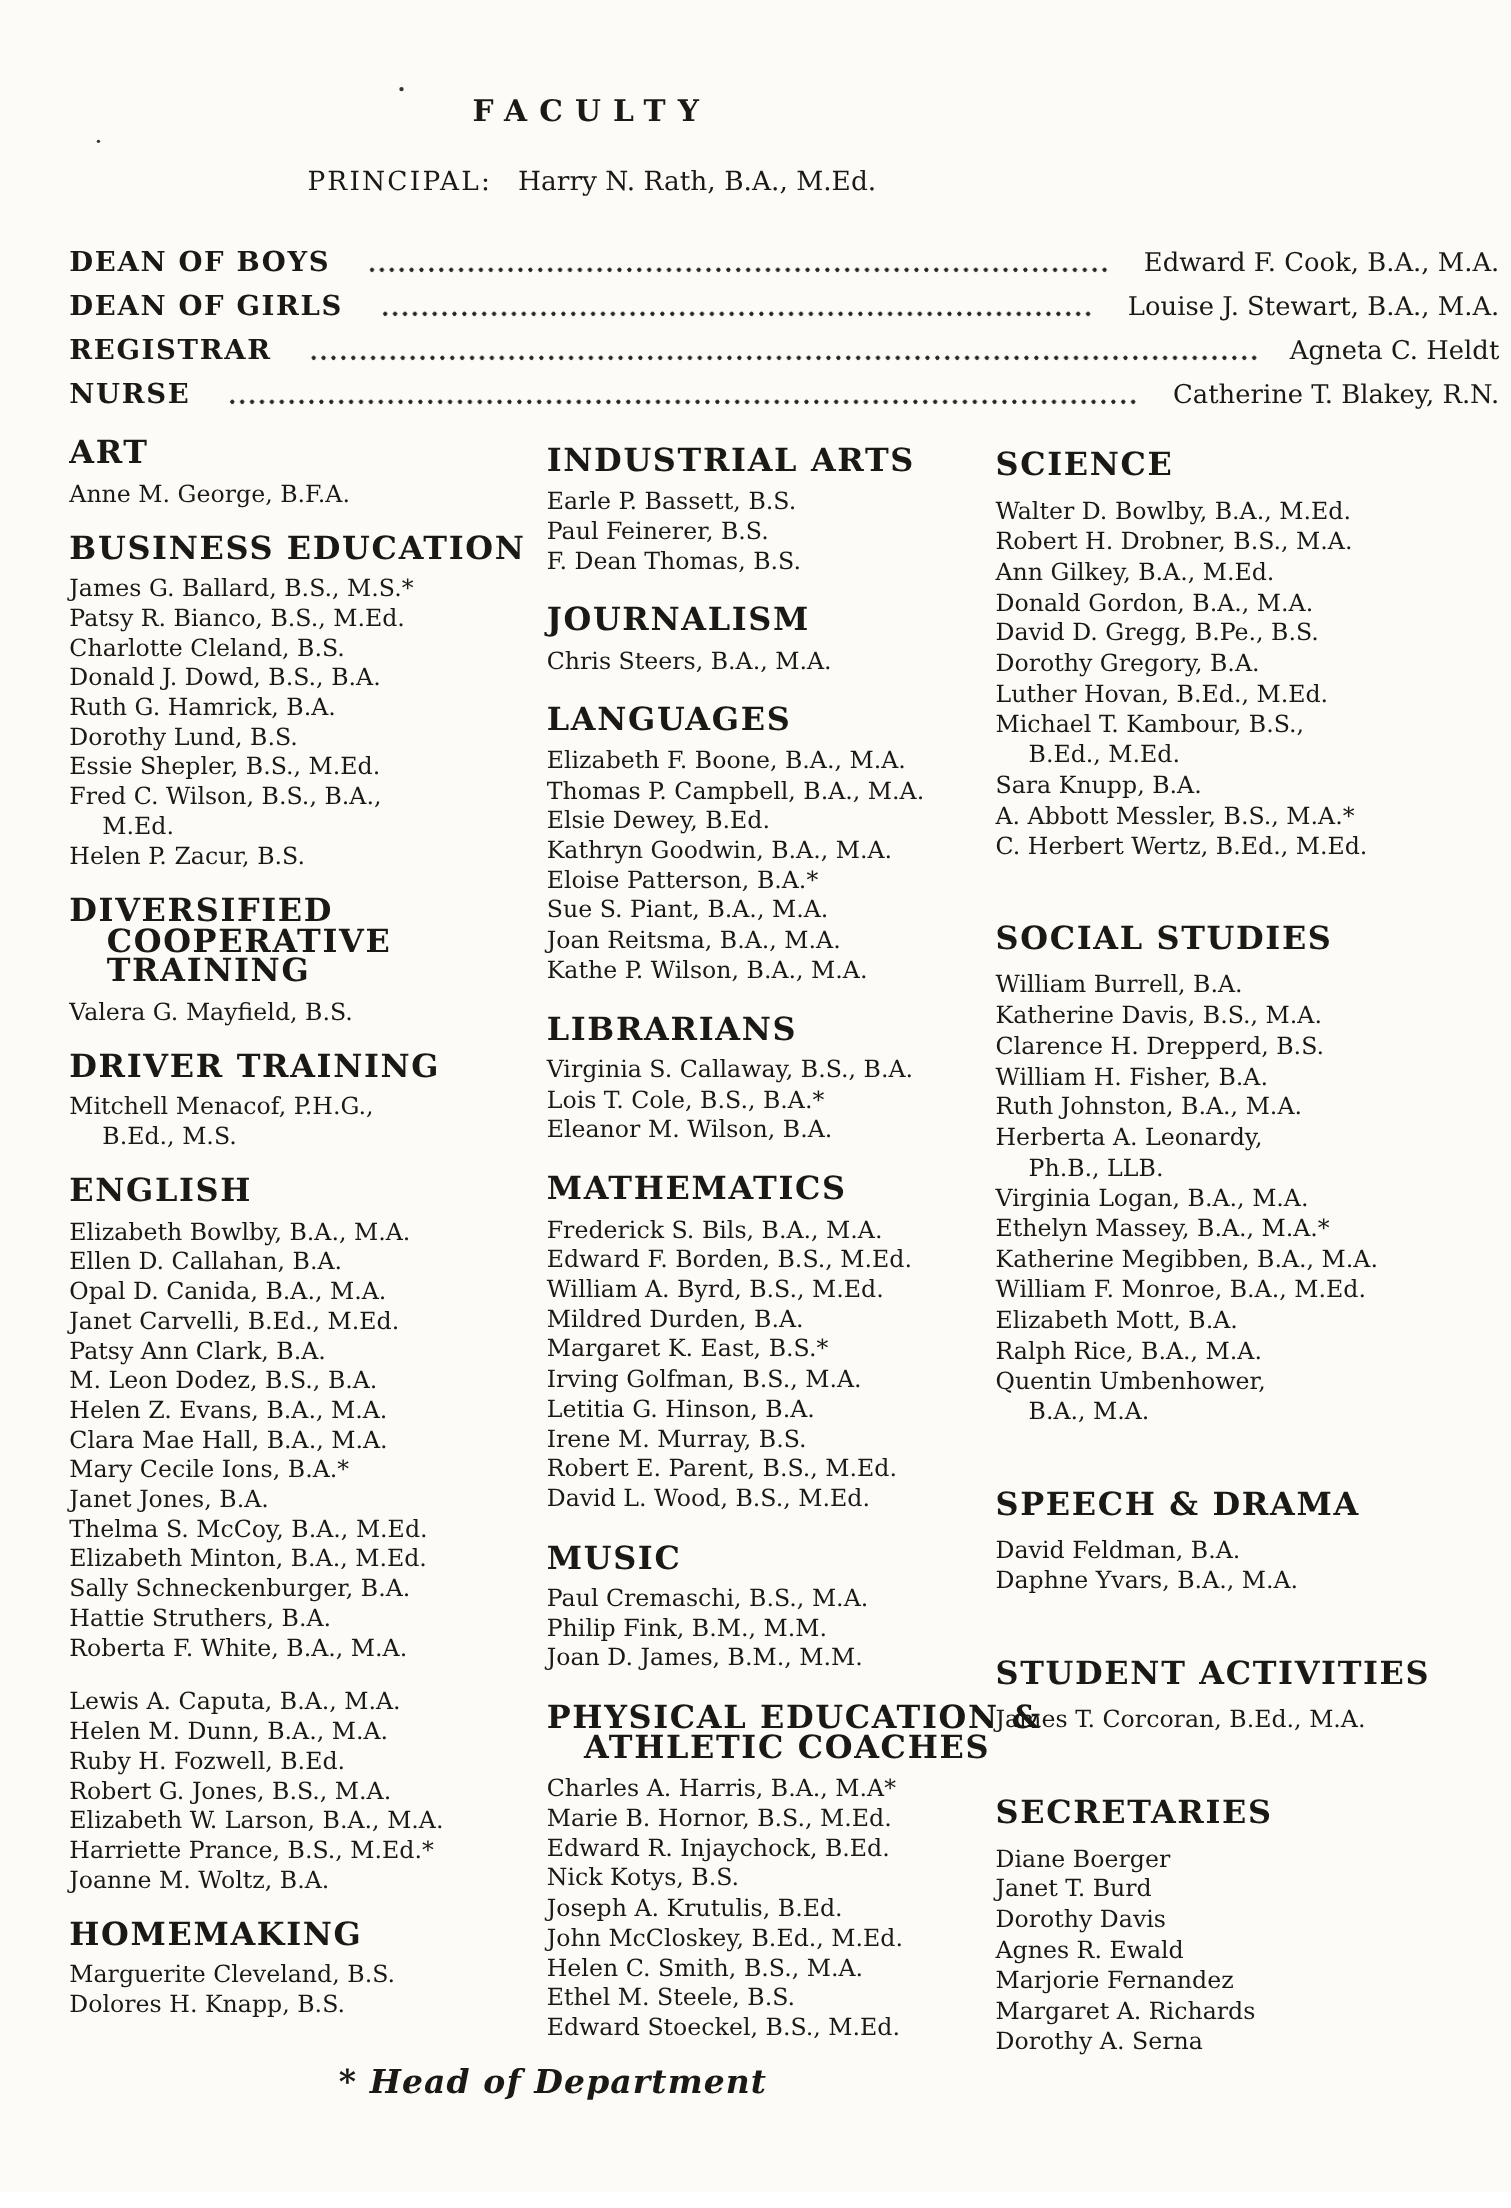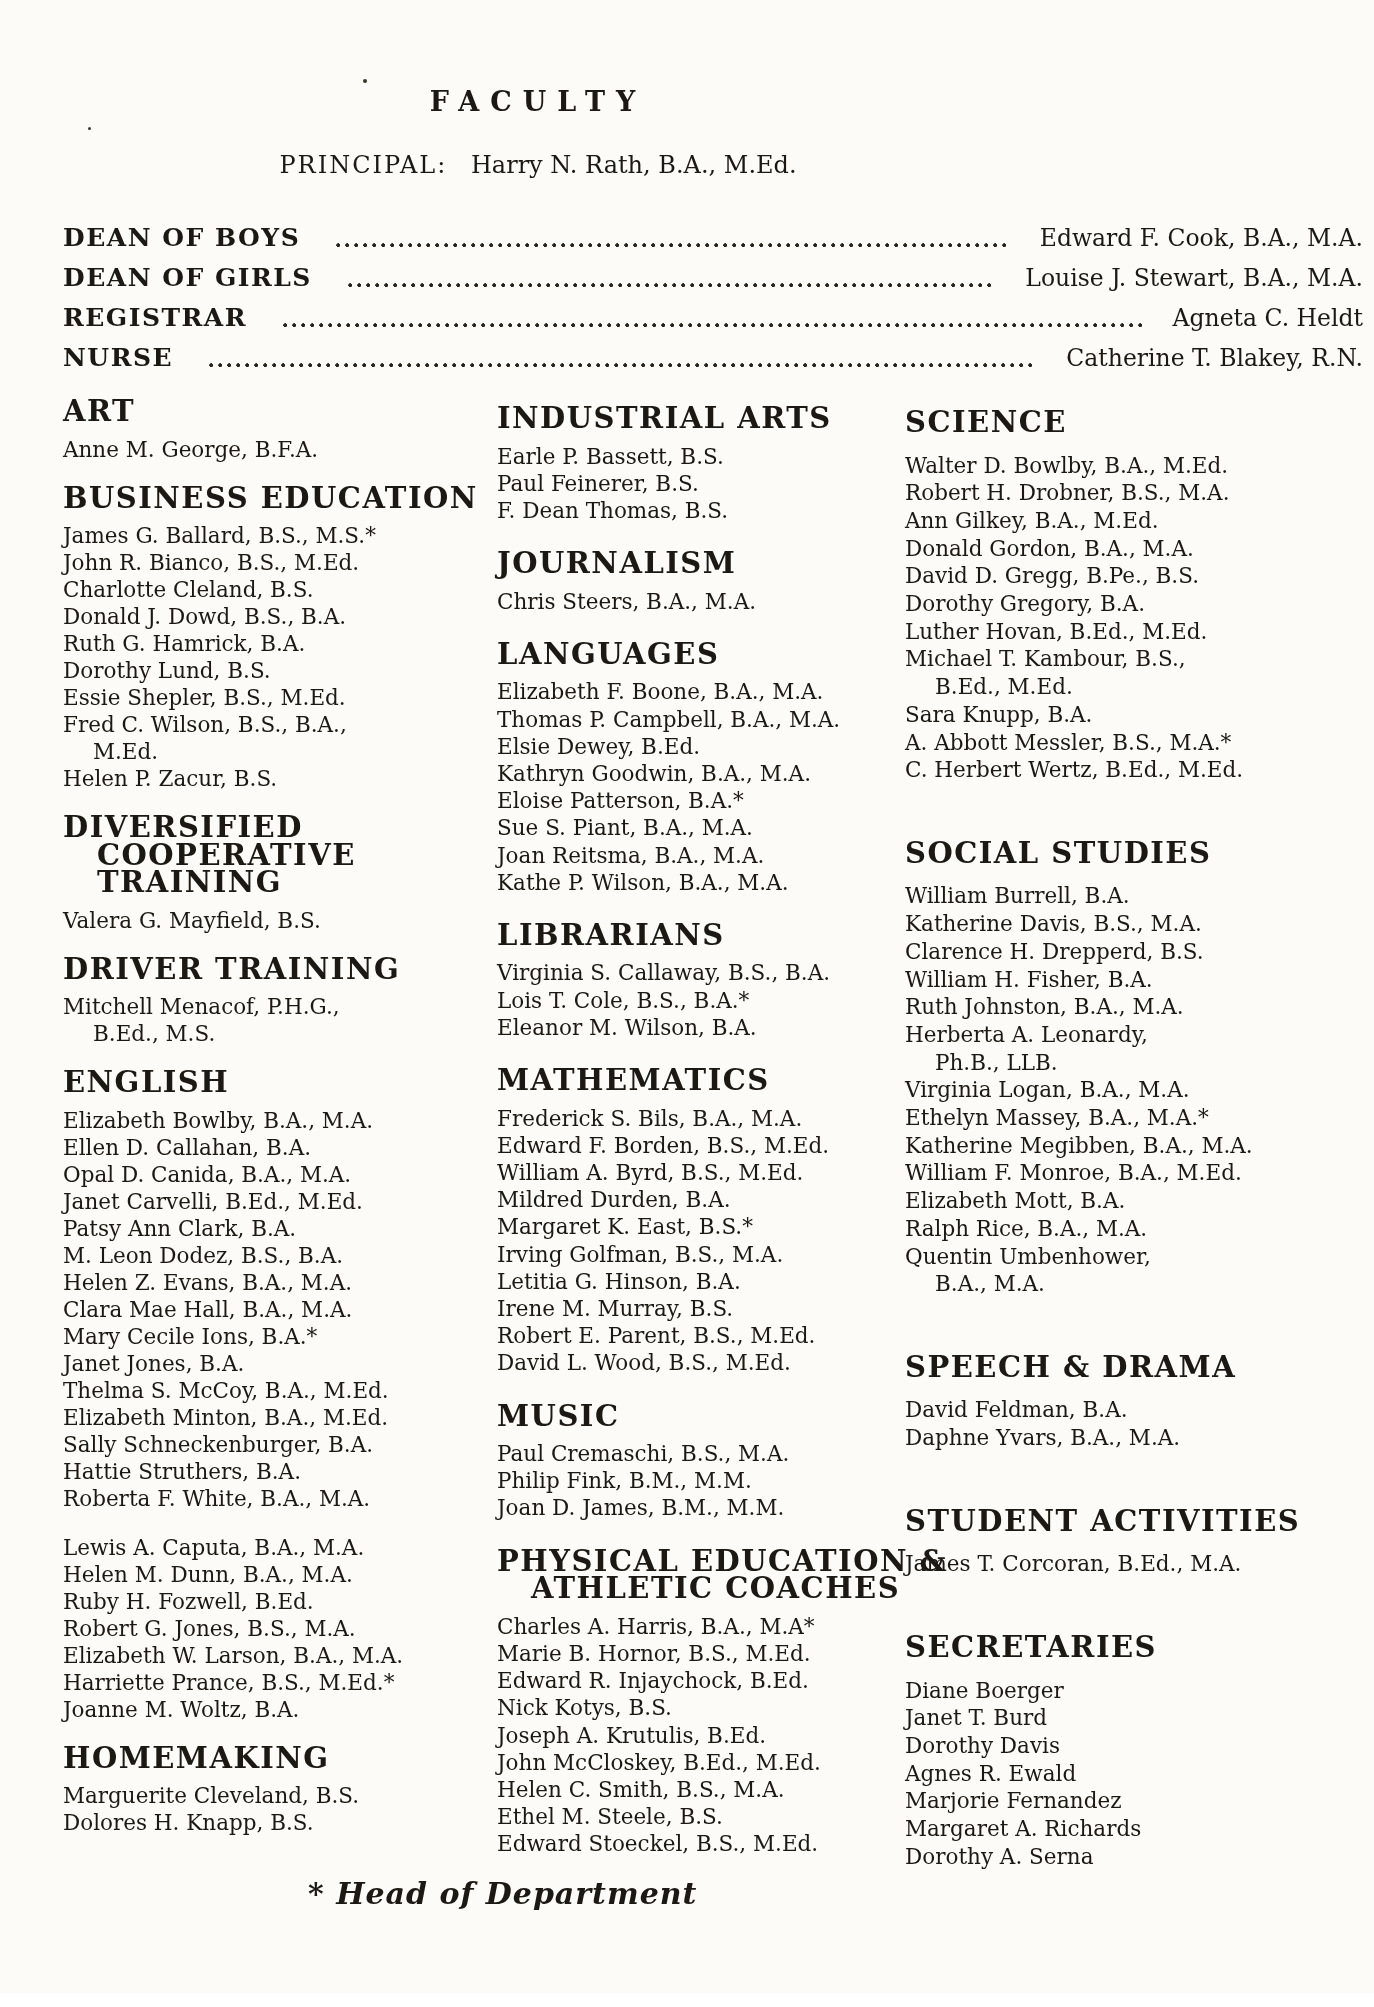--- a/index.html
+++ b/index.html
@@ -118,21 +118,21 @@
         <div class="heading">
           <div class="hline">ART</div>
         </div>
         <div class="member">Anne M. George, B.F.A.</div>
       </div>
       <div class="section">
         <div class="heading">
           <div class="hline">BUSINESS EDUCATION</div>
         </div>
         <div class="member">James G. Ballard, B.S., M.S.*</div>
-        <div class="member">John R. Bianco, B.S., M.Ed.</div>
+        <div class="member">Patsy R. Bianco, B.S., M.Ed.</div>
         <div class="member">Charlotte Cleland, B.S.</div>
         <div class="member">Donald J. Dowd, B.S., B.A.</div>
         <div class="member">Ruth G. Hamrick, B.A.</div>
         <div class="member">Dorothy Lund, B.S.</div>
         <div class="member">Essie Shepler, B.S., M.Ed.</div>
         <div class="member">Fred C. Wilson, B.S., B.A.,<br>M.Ed.</div>
         <div class="member">Helen P. Zacur, B.S.</div>
       </div>
       <div class="section">
         <div class="heading">

